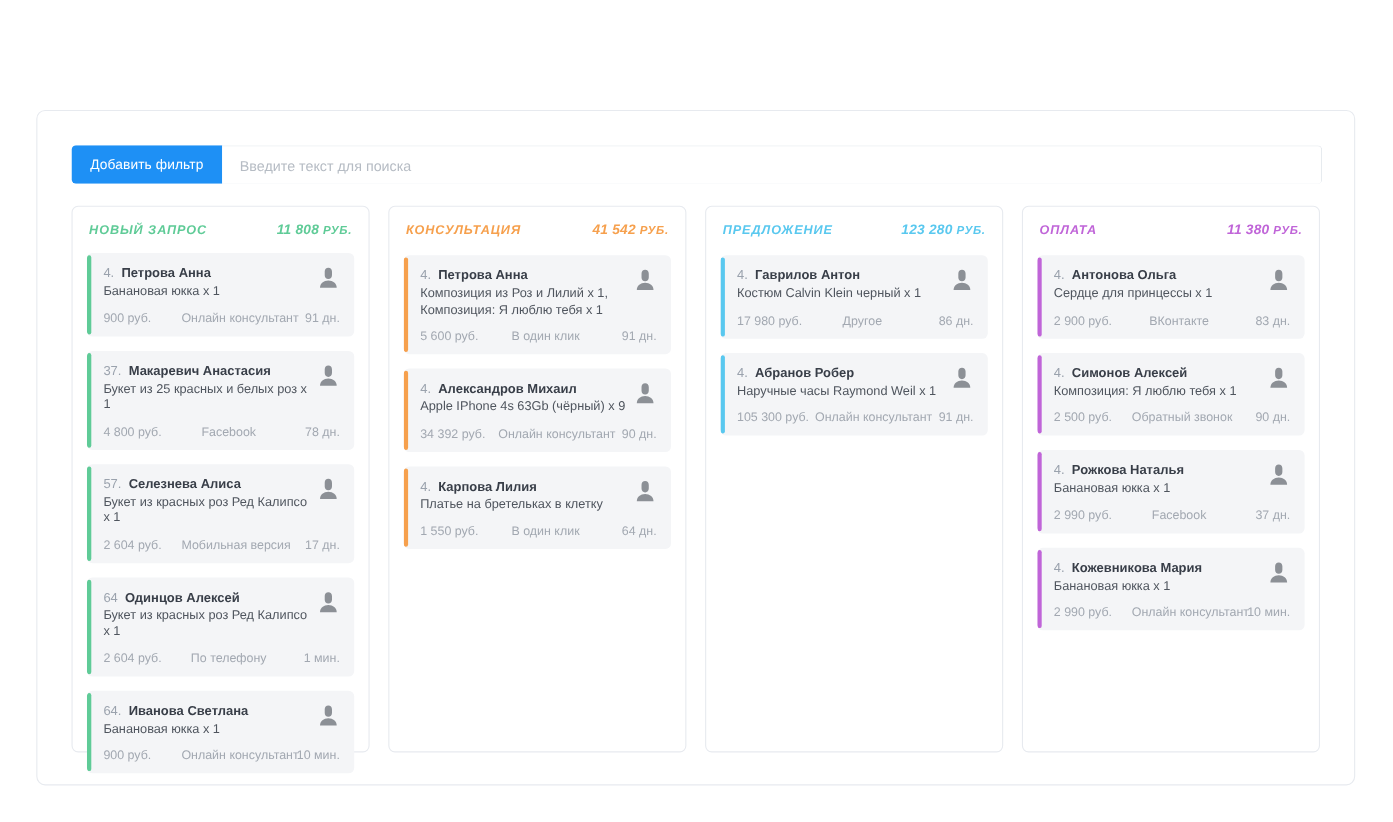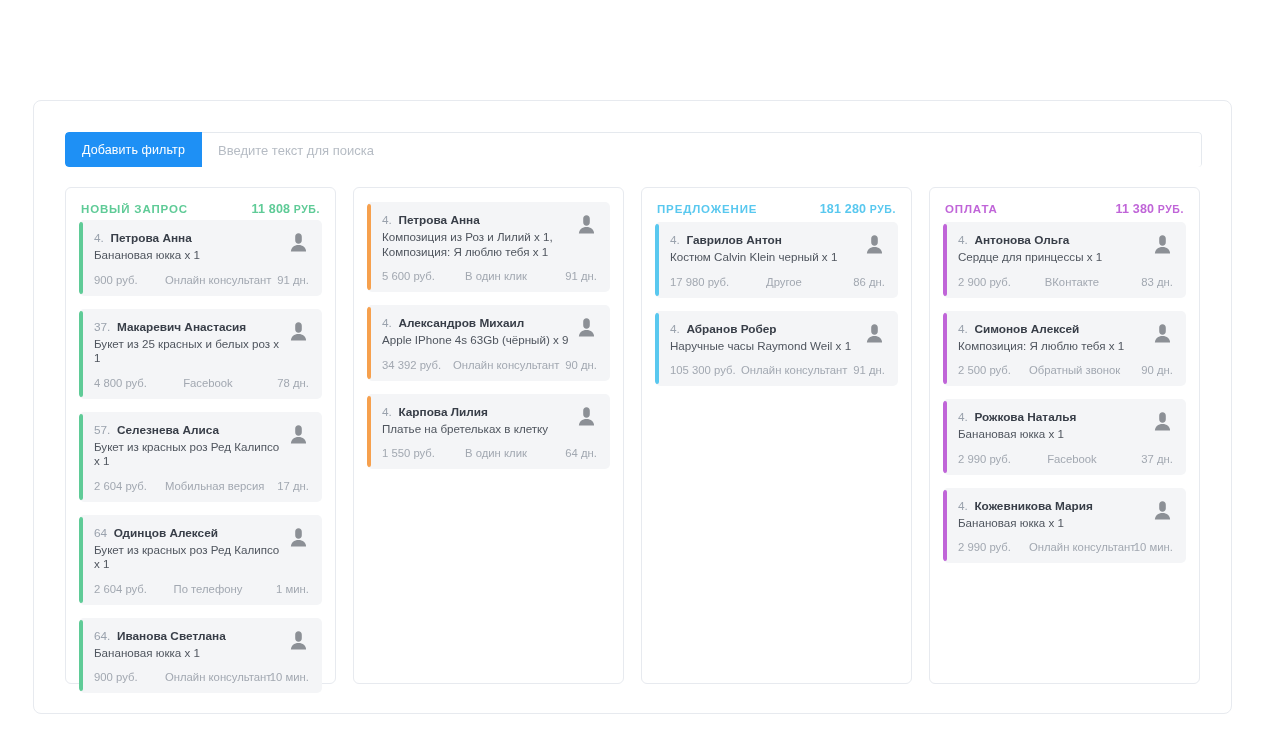--- a/index.html
+++ b/index.html
@@ -84,22 +84,23 @@
     border-radius: 6px;
     padding: 14px 13px 13px 13px;
     display: flex;
     flex-direction: column;
   }
   .col-head {
     display: flex;
     align-items: baseline;
     justify-content: space-between;
     padding: 0 2px 0 2px;
-    margin-bottom: 4px;
+    margin-bottom: 14px;
     height: 16px;
+    font-style: italic;
   }
   .col-title {
     font-size: 11.5px;
     font-weight: bold;
     letter-spacing: .85px;
     text-transform: uppercase;
   }
   .col-sum {
     font-size: 12.5px;
     font-weight: bold;
@@ -280,20 +281,24 @@
             </div>
             <div class="card-meta">
               <div class="meta-price">900 руб.</div>
               <div class="meta-src">Онлайн консультант</div>
               <div class="meta-time">10 мин.</div>
             </div>
           </div>
         </div>
       </div>
       <div class="column">
+        <div class="col-head">
+          <div class="col-title" style="color: rgb(246, 160, 77);">КОНСУЛЬТАЦИЯ</div>
+          <div class="col-sum" style="color: rgb(246, 160, 77);"><span>41 542</span><span class="cur"> РУБ.</span></div>
+        </div>
         <div class="cards">
           <div class="card">
             <div class="accent" style="background: rgb(246, 160, 77);"></div>
             <div class="card-top">
               <div class="card-main">
                 <div class="card-title"><span class="num">4.</span>&nbsp;&nbsp;<span class="name">Петрова Анна</span></div>
                 <div class="card-desc">Композиция из Роз и Лилий x 1,
 Композиция: Я люблю тебя x 1</div>
               </div>
               <div class="card-icon">
@@ -347,21 +352,21 @@
               <div class="meta-price">1 550 руб.</div>
               <div class="meta-src">В один клик</div>
               <div class="meta-time">64 дн.</div>
             </div>
           </div>
         </div>
       </div>
       <div class="column">
         <div class="col-head">
           <div class="col-title" style="color: rgb(89, 200, 239);">ПРЕДЛОЖЕНИЕ</div>
-          <div class="col-sum" style="color: rgb(89, 200, 239);"><span>181 280</span><span class="cur"> РУБ.</span></div>
+          <div class="col-sum" style="color: rgb(89, 200, 239);"><span>123 280</span><span class="cur"> РУБ.</span></div>
         </div>
         <div class="cards">
           <div class="card">
             <div class="accent" style="background: rgb(89, 200, 239);"></div>
             <div class="card-top">
               <div class="card-main">
                 <div class="card-title"><span class="num">4.</span>&nbsp;&nbsp;<span class="name">Гаврилов Антон</span></div>
                 <div class="card-desc">Костюм Calvin Klein черный x 1</div>
               </div>
               <div class="card-icon">

